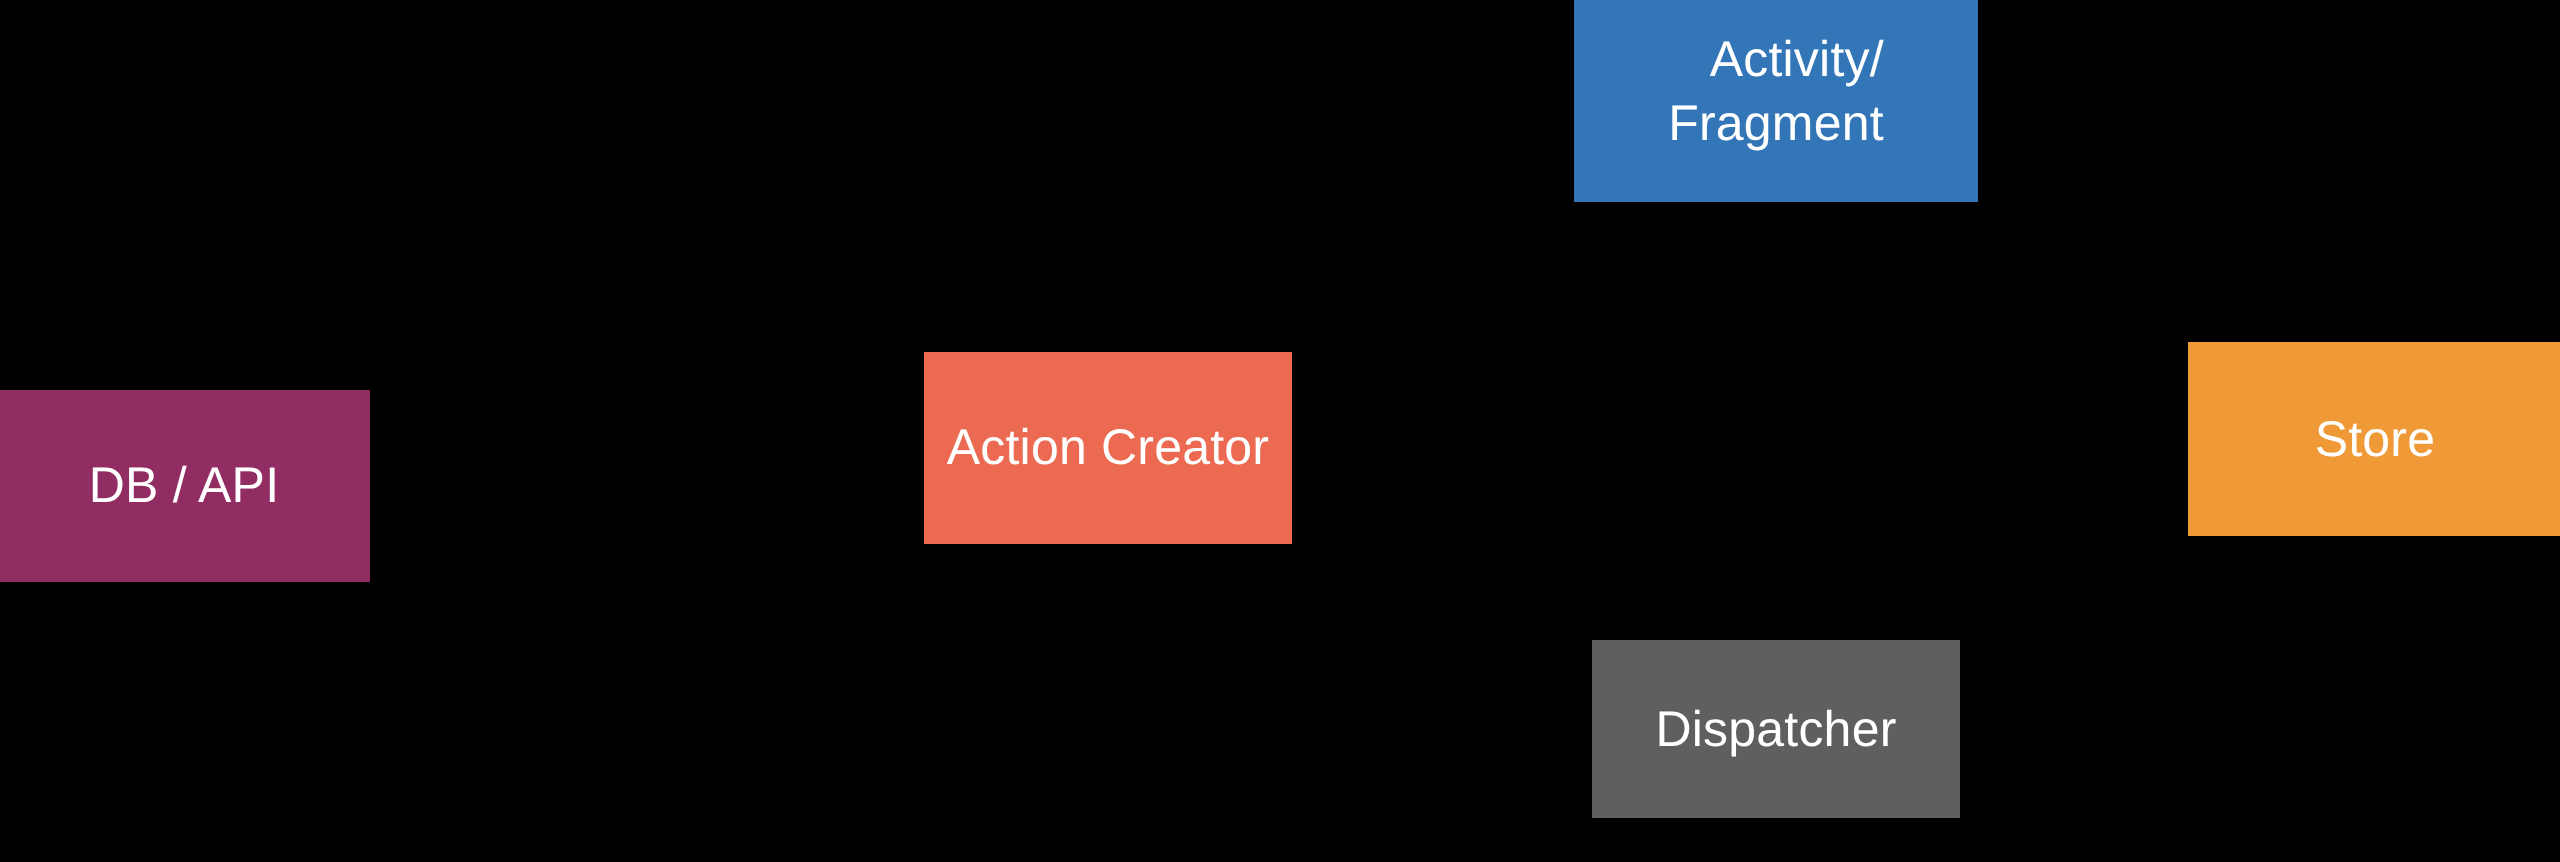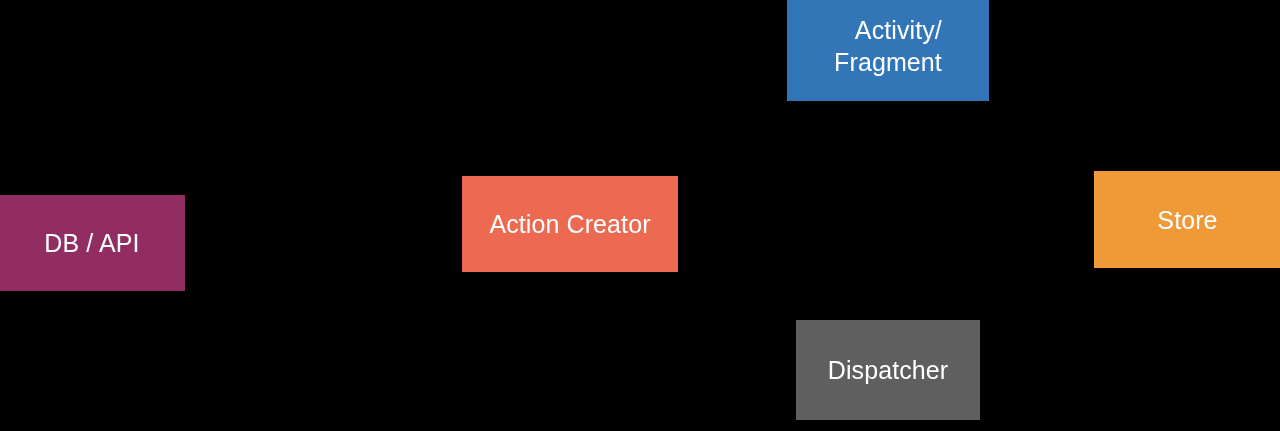--- a/index.html
+++ b/index.html
@@ -52,36 +52,36 @@
   #node-db-api {
     left: -1px;
     top: 177px;
     width: 186px;
     height: 96px;
     font-size: 25px;
   }
   #node-action-creator {
     left: 462px;
     top: 176px;
-    width: 216px;
+    width: 184px;
     height: 96px;
     font-size: 25px;
   }
   #node-store {
     left: 1094px;
     top: 171px;
     width: 187px;
     height: 97px;
     font-size: 25px;
   }
   #node-dispatcher {
     left: 796px;
     top: 320px;
     width: 184px;
-    height: 100px;
+    height: 89px;
     font-size: 25px;
   }
 </style>
 </head>
 <body style="background: rgb(0, 0, 0);">
 
 <div id="diagram">
 
   <div class="node" id="node-activity-fragment" style="background: rgb(51, 118, 184); color: rgb(255, 255, 255);">
     <span class="node-label">Activity/

